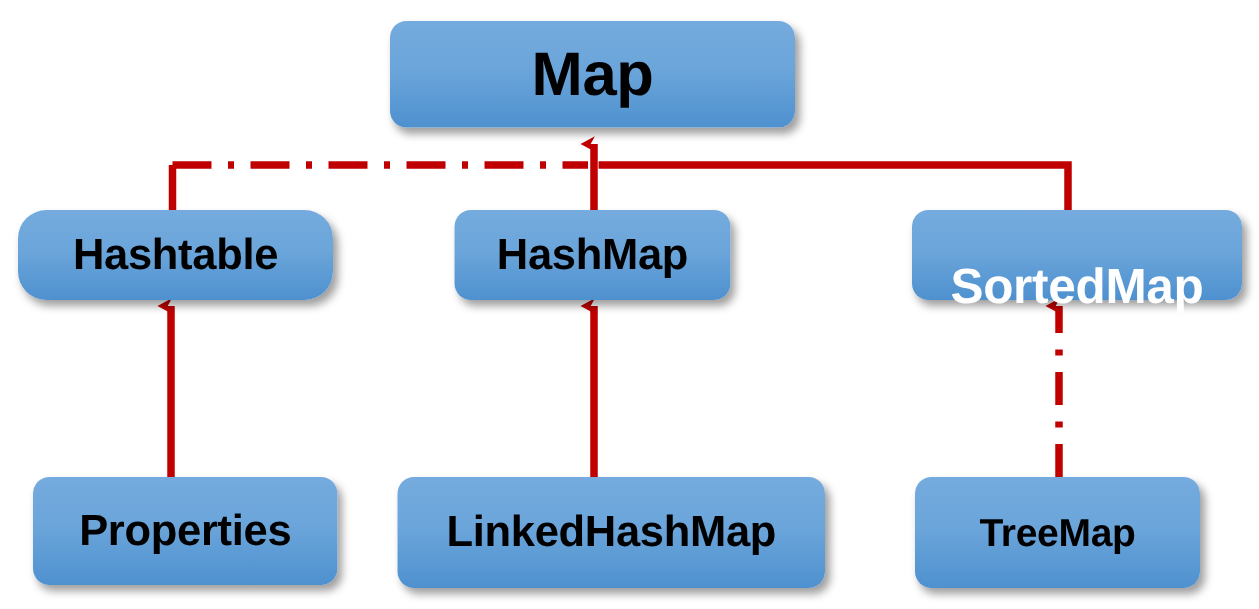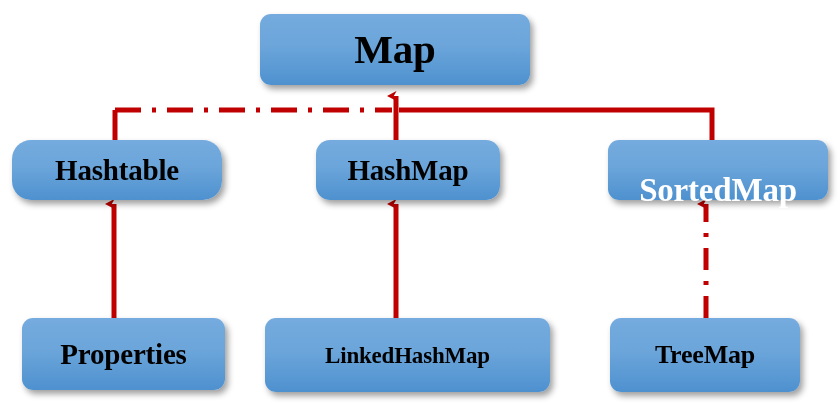--- a/index.html
+++ b/index.html
@@ -22,21 +22,20 @@
     top: 0;
     width: 839px;
     height: 406px;
   }
   #node-layer {
     position: absolute;
     left: 0;
     top: 0;
     width: 839px;
     height: 330px;
-    font-family: Liberation Serif, serif;
   }
   .node {
     position: absolute;
     box-sizing: border-box;
     display: flex;
     align-items: center;
     justify-content: center;
     border-radius: 11px;
     background: linear-gradient(to bottom, #75abde 0%, #6ba5da 45%, #4e91cf 100%);
     box-shadow: 3px 4px 6px rgba(0, 0, 0, 0.38);
@@ -91,30 +90,30 @@
     </g>
   </svg>
 
   <div id="node-layer">
     <div class="node" style="left: 260px; top: 14px; width: 270px; height: 71px;">
       <span class="node-label label-dark" style="font-size: 41px;">Map</span>
     </div>
     <div class="node" style="left: 12px; top: 140px; width: 210px; height: 60px; border-radius: 19px;">
       <span class="node-label label-dark" style="font-size: 29px;">Hashtable</span>
     </div>
-    <div class="node" style="left: 316px; top: 140px; width: 184px; height: 60px; border-radius: 14px;">
+    <div class="node" style="left: 303px; top: 140px; width: 184px; height: 60px;">
       <span class="node-label label-dark" style="font-size: 29px;">HashMap</span>
     </div>
     <div class="node" style="left: 608px; top: 140px; width: 220px; height: 60px;">
       <span class="node-label label-light" style="font-size: 33px; margin-top: 40px;">SortedMap</span>
     </div>
     <div class="node" style="left: 22px; top: 318px; width: 203px; height: 72px;">
       <span class="node-label label-dark" style="font-size: 29px;">Properties</span>
     </div>
     <div class="node" style="left: 265px; top: 318px; width: 285px; height: 74px;">
-      <span class="node-label label-dark" style="font-size: 23px;">LinkedHashMap</span>
+      <span class="node-label label-dark" style="font-size: 29px;">LinkedHashMap</span>
     </div>
     <div class="node" style="left: 610px; top: 318px; width: 190px; height: 74px;">
       <span class="node-label label-dark" style="font-size: 26px;">TreeMap</span>
     </div>
   </div>
 
 </div>
 
 </body></html>

